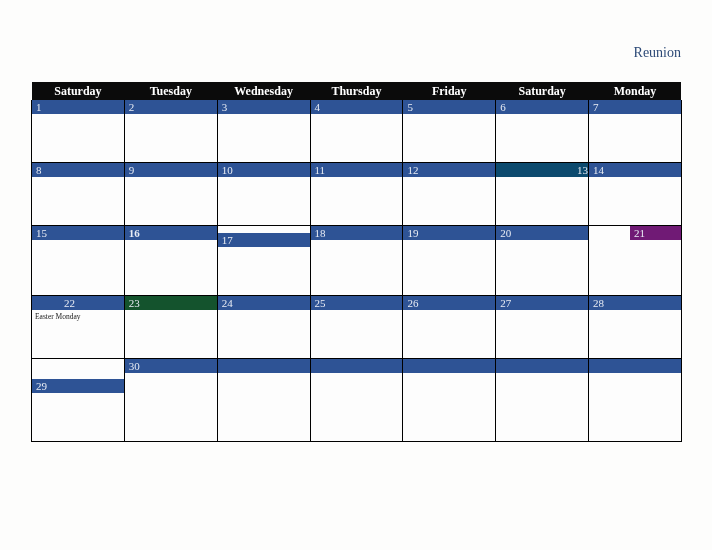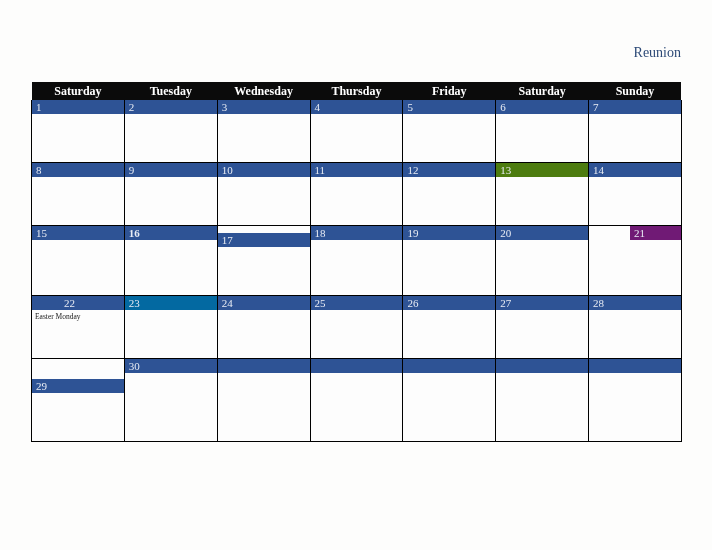--- a/index.html
+++ b/index.html
@@ -154,21 +154,21 @@
 
 <table class="calendar">
   <thead>
     <tr>
       <th>Saturday</th>
       <th>Tuesday</th>
       <th>Wednesday</th>
       <th>Thursday</th>
       <th>Friday</th>
       <th>Saturday</th>
-      <th>Sunday</th>
+      <th>Monday</th>
     </tr>
   </thead>
   <tbody>
       <tr>
         <td>
           <div class="daycell">
             <div class="daybar" style="background: rgb(46, 83, 149);">
               <span class="daynum" style="color: rgb(232, 236, 244);">1</span>
             </div>
             <div class="events"></div>
@@ -259,21 +259,21 @@
         <td>
           <div class="daycell">
             <div class="daybar" style="background: rgb(46, 83, 149);">
               <span class="daynum" style="color: rgb(232, 236, 244);">12</span>
             </div>
             <div class="events"></div>
           </div>
         </td>
         <td>
           <div class="daycell">
-            <div class="daybar" style="background: #4d7c0f;">
+            <div class="daybar" style="background: #0c4a6e; text-align: right;">
               <span class="daynum" style="color: rgb(232, 236, 244);">13</span>
             </div>
             <div class="events"></div>
           </div>
         </td>
         <td>
           <div class="daycell">
             <div class="daybar" style="background: rgb(46, 83, 149);">
               <span class="daynum" style="color: rgb(232, 236, 244);">14</span>
             </div>
@@ -345,21 +345,21 @@
             <div class="daybar" style="background: rgb(46, 83, 149);">
               <span class="daynum" style="color: rgb(232, 236, 244); padding-left: 32px;">22</span>
             </div>
             <div class="events">
               <span class="event">Easter Monday</span>
             </div>
           </div>
         </td>
         <td>
           <div class="daycell">
-            <div class="daybar" style="background: #0369a1;">
+            <div class="daybar" style="background: #14532d;">
               <span class="daynum" style="color: rgb(232, 236, 244);">23</span>
             </div>
             <div class="events"></div>
           </div>
         </td>
         <td>
           <div class="daycell">
             <div class="daybar" style="background: rgb(46, 83, 149);">
               <span class="daynum" style="color: rgb(232, 236, 244);">24</span>
             </div>

